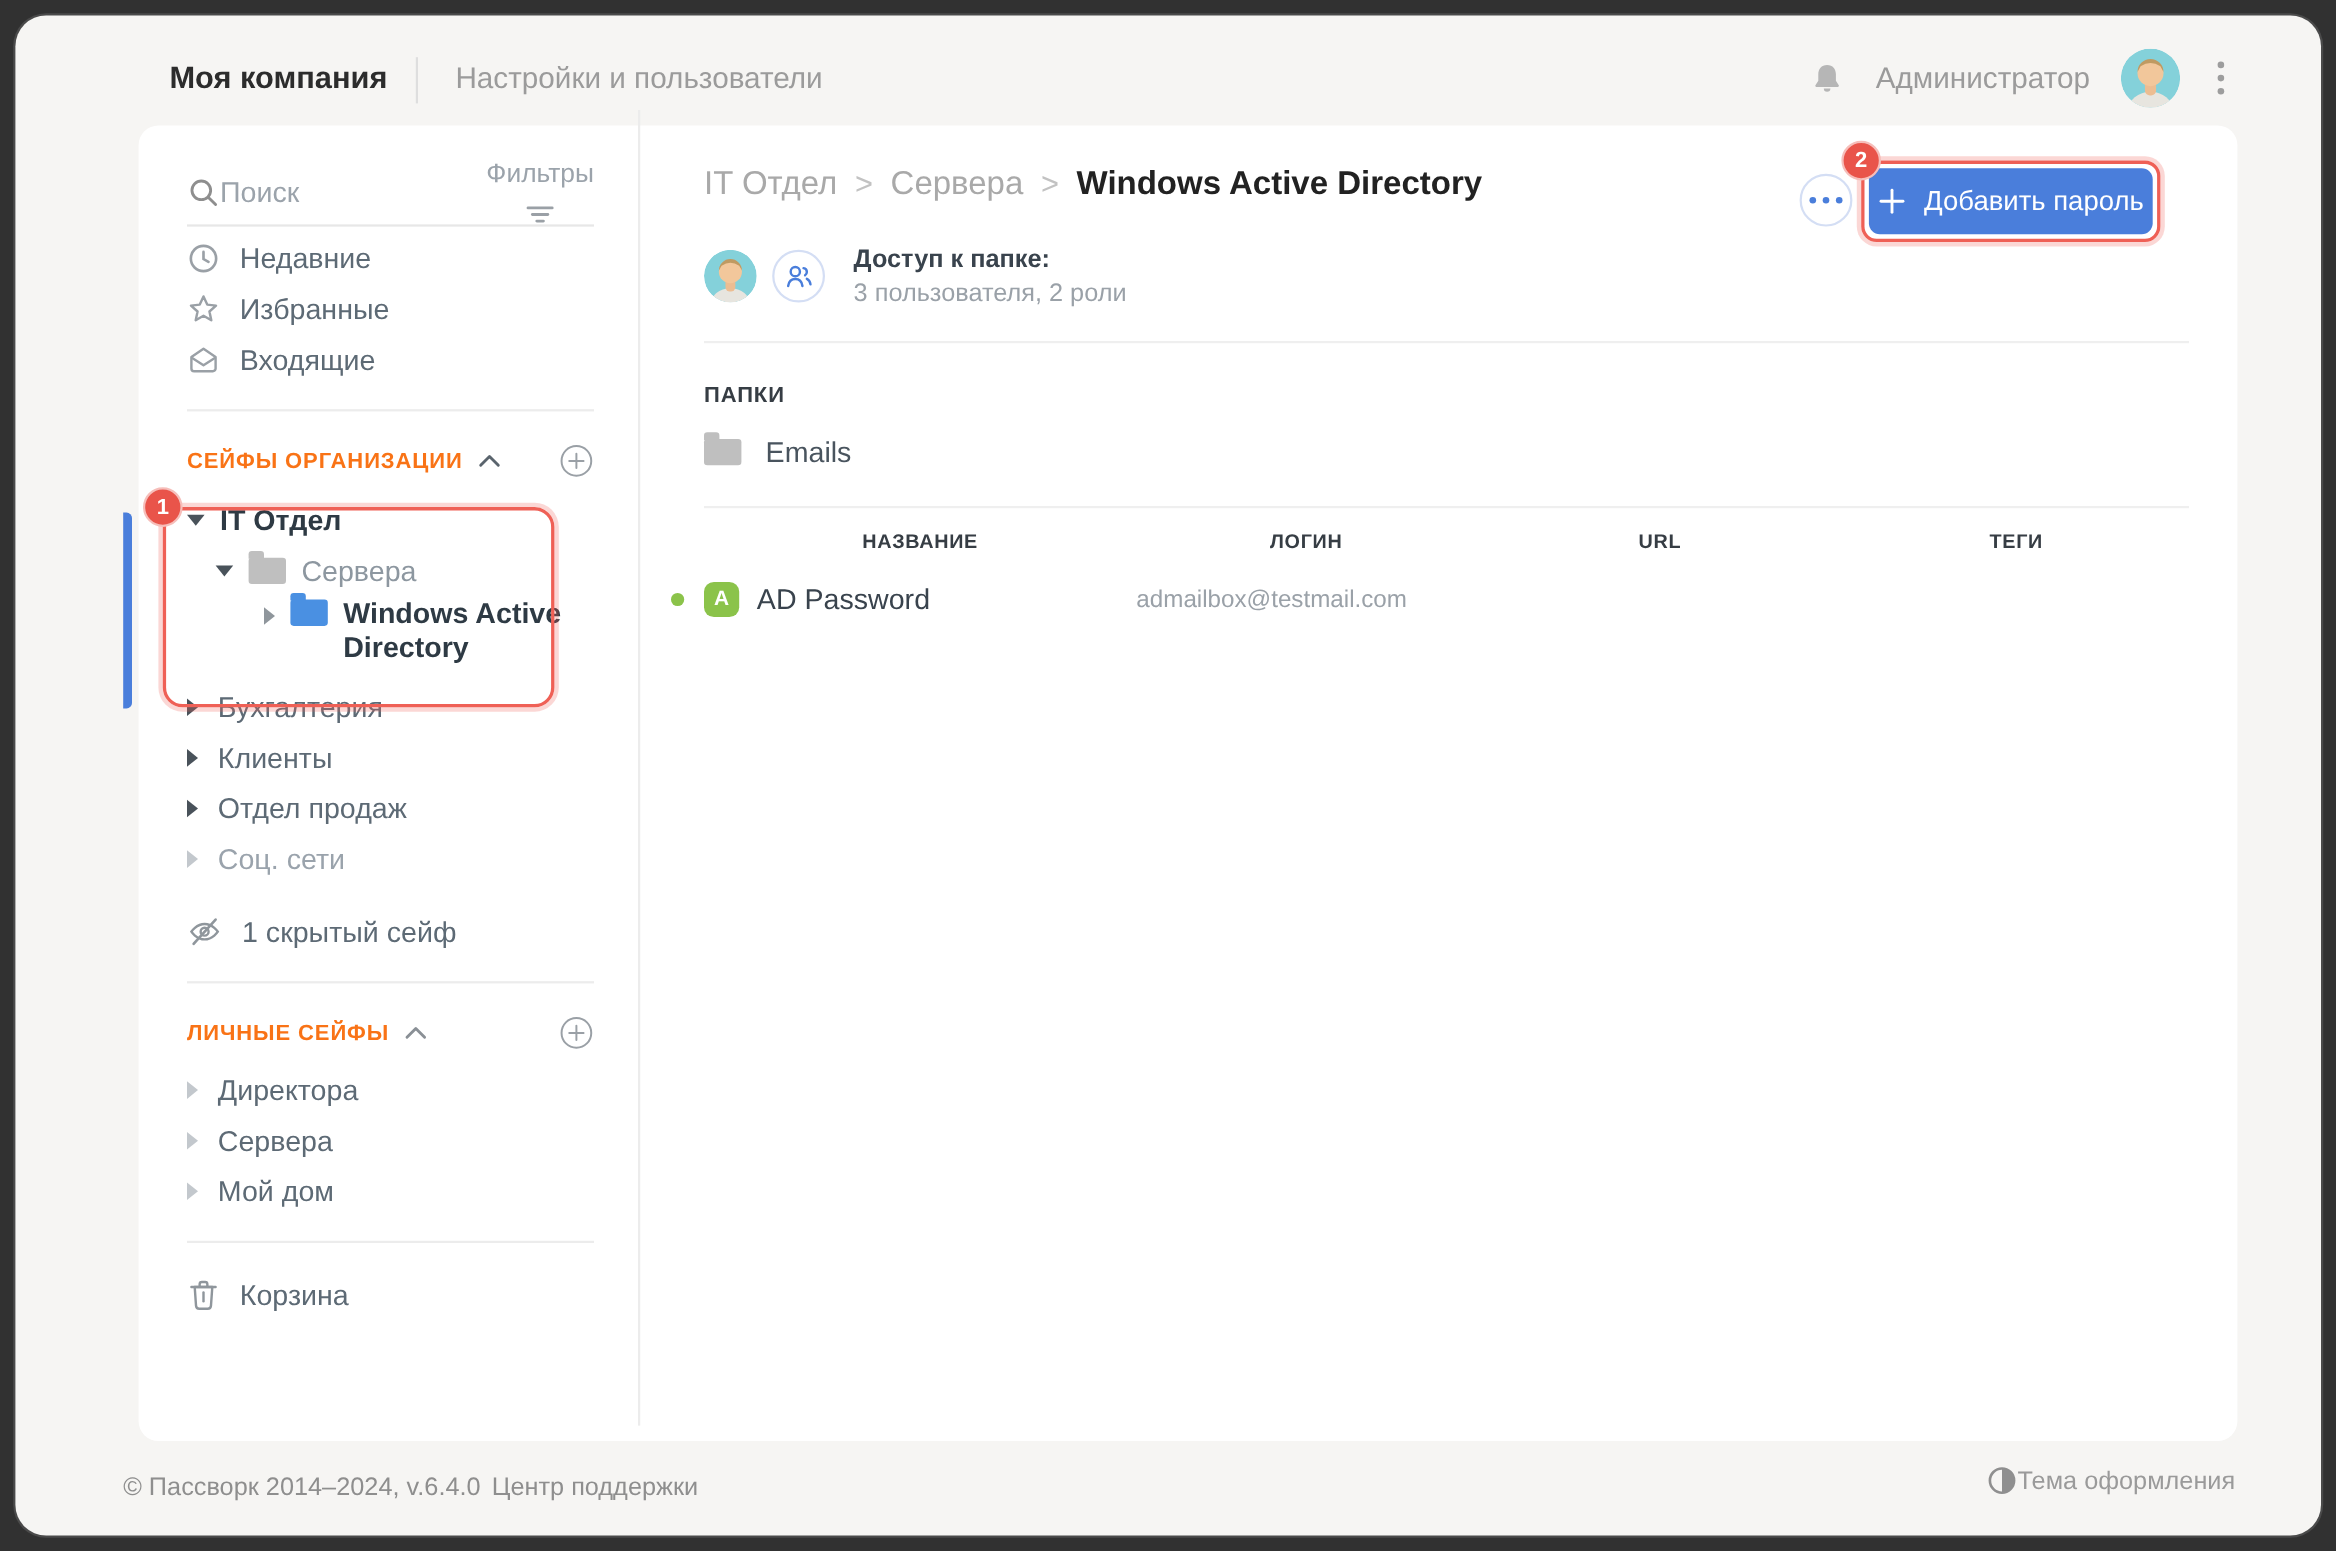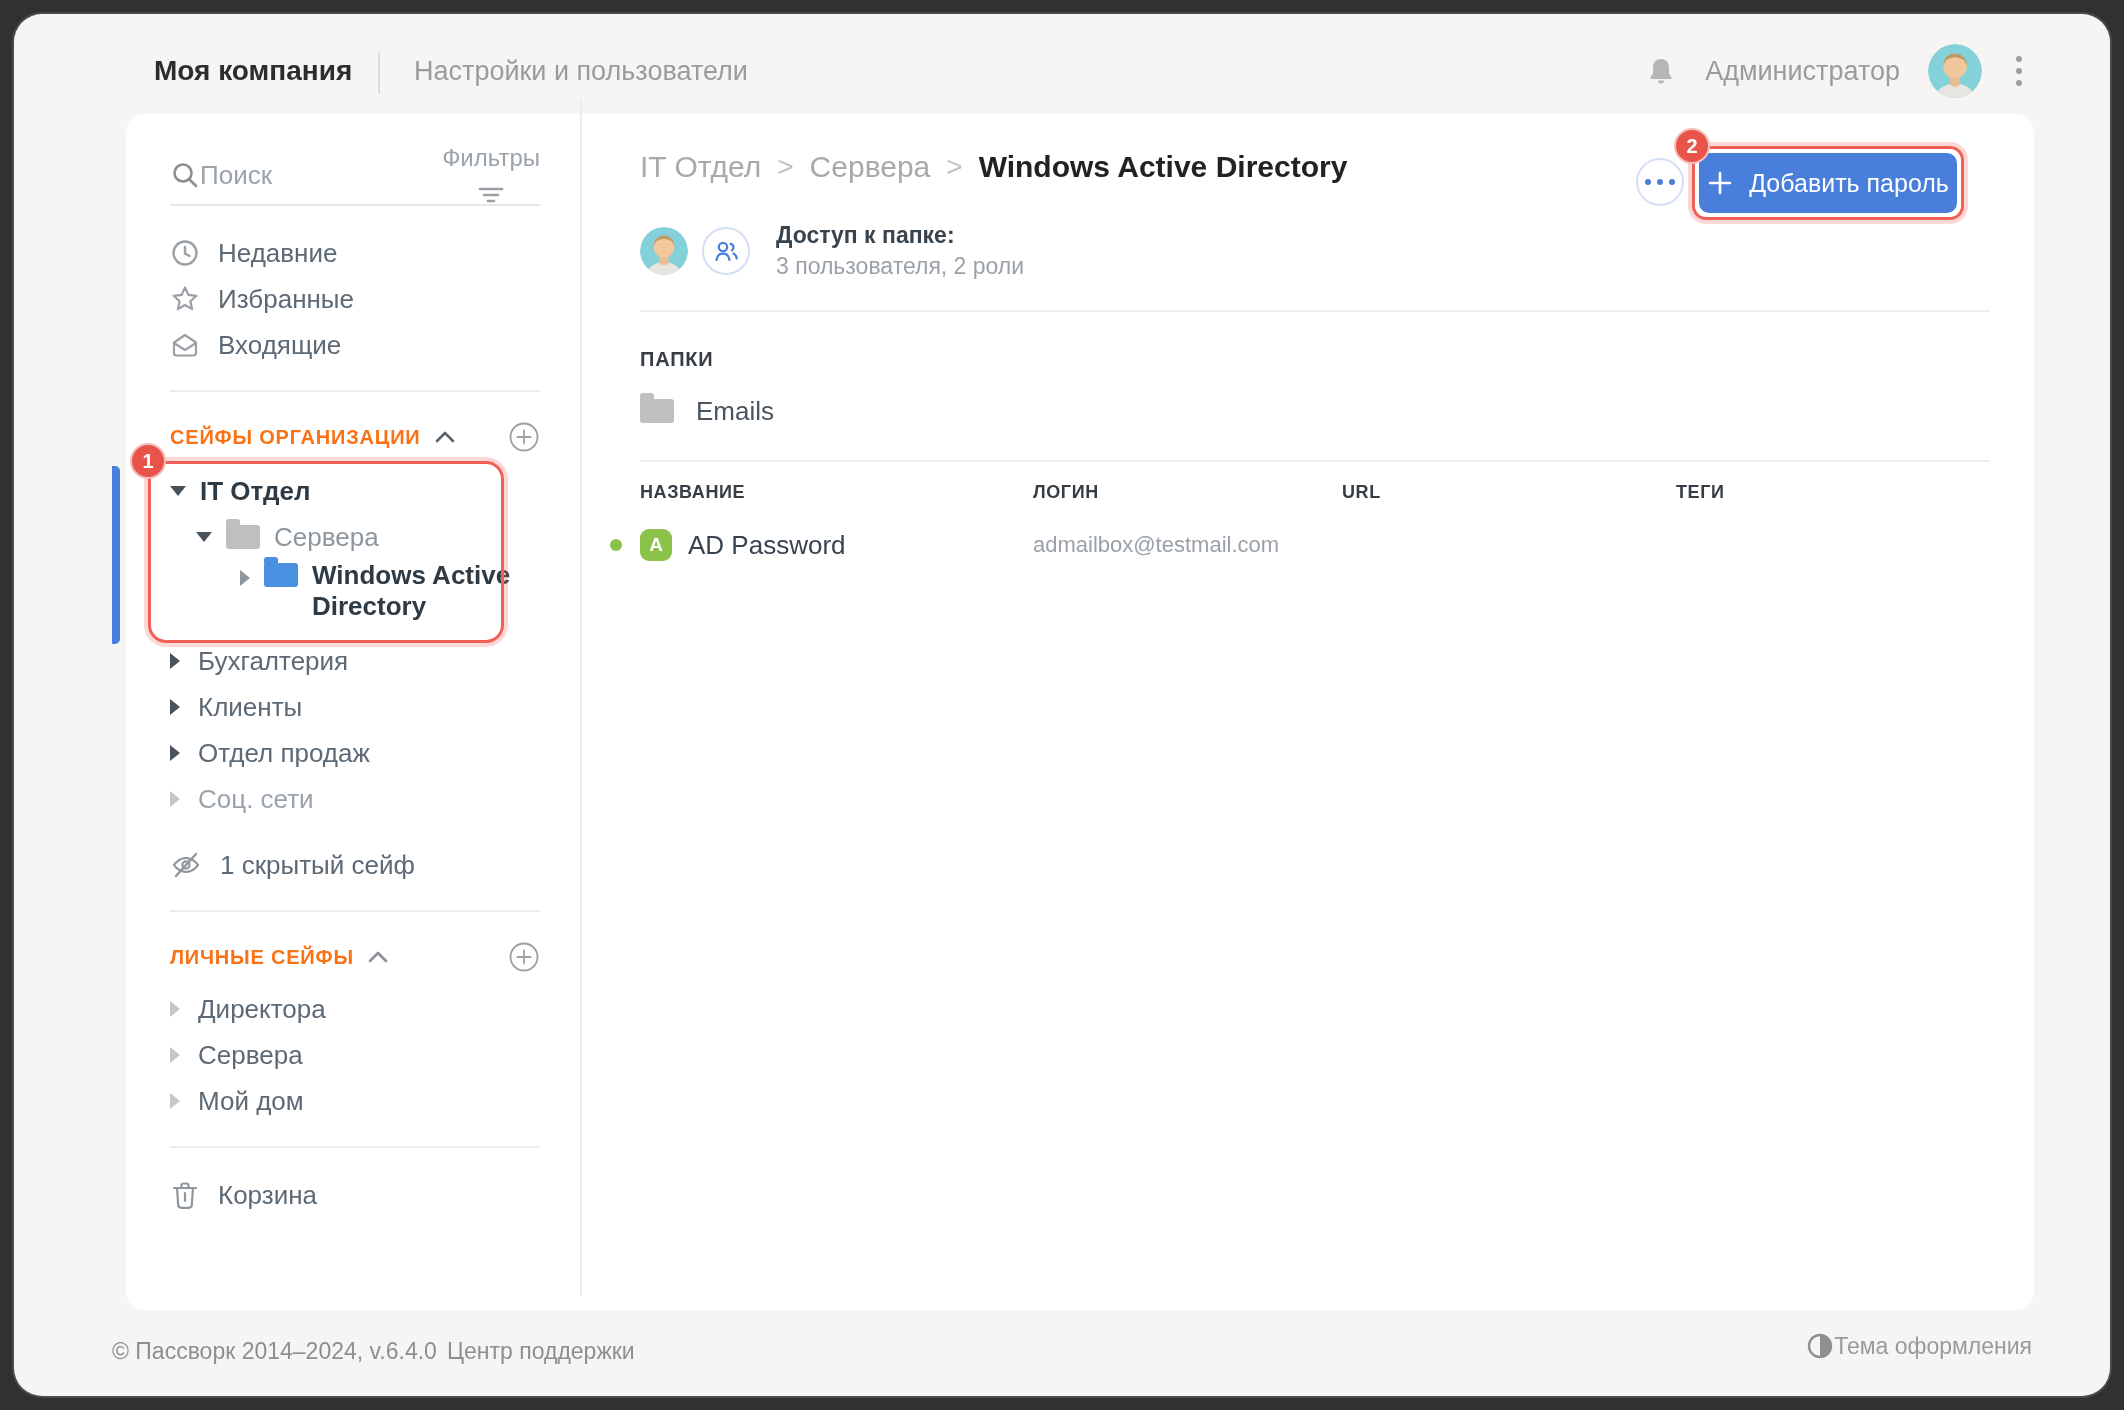--- a/index.html
+++ b/index.html
@@ -31,21 +31,21 @@
 
   
   .sidebar { position:absolute; left:112px; top:100px; width:468px; height:1196px;
              padding:52px 40px 0 58px; }
   .search-row { display:flex; align-items:center; height:46px; }
   .search-input { flex:1; border:none; outline:none; font-size:26px; color:#3a444e; min-width:40px;
                   font-family:"Liberation Sans", sans-serif; background:transparent; }
   .search-input::placeholder { color:#9ba3ab; }
   .filters { display:flex; align-items:center; gap:12px; font-size:24px; color:#9ba3ab; cursor:pointer;flex-direction:column; }
   .underline { margin-top:6px; height:2px; background:#e7e7e7; }
-  .quick { margin-top:24px; }
+  .quick { margin-top:6px; }
   .s-item { display:flex; align-items:center; gap:18px; height:46px; font-size:26px; color:#5d6a75; cursor:pointer; }
   .sect-row { margin-top:28px; height:34px; display:flex; align-items:center; gap:14px; }
   .sect-title { font-size:20px; font-weight:700; letter-spacing:.8px; color:#f97316; }
   .spacer { flex:1; }
   .q-divider { margin-top:22px; height:2px; background:#ececec; }
 
   
   .tree { margin-top:14px; }
   .t-row { display:flex; align-items:center; gap:14px; height:46px; cursor:pointer; }
   .t-root  { font-size:26px; font-weight:700; color:#2e3a44; }
@@ -90,21 +90,21 @@
   .kebab-btn i { width:6px; height:6px; border-radius:50%; background:#4a7edb; }
   .add-btn { position:absolute; left:1119px; top:53px; width:258px; height:60px; border:none;
              border-radius:10px; background:#4a7edb; color:#fff; font-size:25px;
              font-family:"Liberation Sans", sans-serif; display:flex; align-items:center;
              justify-content:center; gap:16px; cursor:pointer; }
   .m-divider { position:absolute; left:60px; width:1350px; height:2px; background:#efefef; }
   .sec-label { position:absolute; left:60px; font-size:20px; font-weight:700; letter-spacing:.8px; color:#363d44; }
   .folder-item { position:absolute; left:60px; top:285px; height:52px; display:flex; align-items:center;
                  gap:22px; font-size:26px; color:#49545e; cursor:pointer; }
   .table-head { position:absolute; left:60px; top:382px; width:1350px; display:grid;
-                grid-template-columns:393px 309px 334px 1fr; }
+                grid-template-columns:393px 309px 334px 1fr;text-align:center; }
   .table-head span { font-size:18px; font-weight:700; letter-spacing:.6px; color:#363d44; }
   .table-row { position:absolute; left:60px; top:414px; width:1350px; height:62px; display:grid;
                grid-template-columns:393px 309px 334px 1fr; align-items:center; cursor:pointer; }
   .cell-name { display:flex; align-items:center; gap:16px; position:relative; }
   .status-dot { position:absolute; left:-30px; width:12px; height:12px; border-radius:50%; background:#8bc34a; }
   .letter-badge { width:32px; height:32px; border-radius:9px; background:#8bc34a; color:#fff;
                   font-size:19px; font-weight:700; display:flex; align-items:center; justify-content:center; }
   .row-name { font-size:26px; color:#39434d; }
   .row-login { font-size:22px; color:#9aa1a8; }
 

